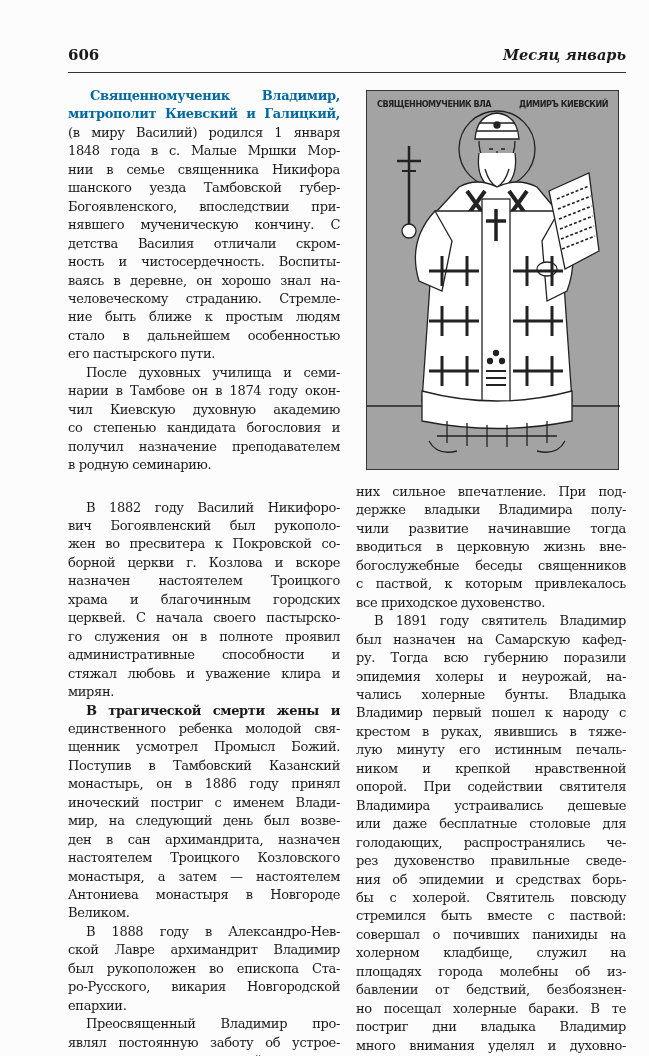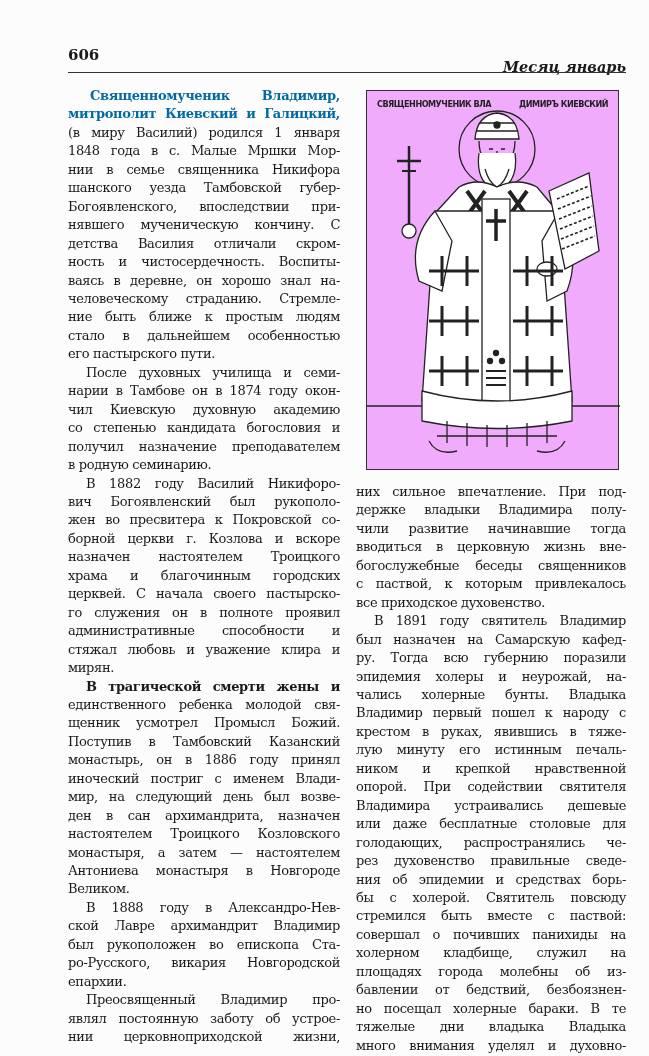--- a/index.html
+++ b/index.html
@@ -2,31 +2,31 @@
 <html><head>
 <meta charset="utf-8">
 <style>
   html, body { margin: 0; padding: 0; }
   body {
     width: 649px; height: 1056px; background: #fcfcfc; position: relative; overflow: hidden;
     font-family: "DejaVu Serif", "Liberation Serif", serif; color: #1a1a1a;
   }
   .header { position: absolute; left: 68px; top: 46px; width: 558px; height: 20px; }
   .page-num { position: absolute; left: 0; top: 0; font-weight: bold; font-size: 15px; font-family: "DejaVu Serif", serif; }
-  .running-title { position: absolute; right: 0; top: 0; font-weight: bold; font-style: italic; font-size: 14.5px; font-family: "DejaVu Serif", serif; margin-top: 12px; }
+  .running-title { position: absolute; right: 0; top: 0; font-weight: bold; font-style: italic; font-size: 14.5px; font-family: "DejaVu Serif", serif; }
   .header-rule { position: absolute; left: 68px; top: 72px; width: 558px; height: 1px; background: #333; }
 
   .col { position: absolute; font-size: 13px; line-height: 18.45px; letter-spacing: -0.35px; }
   .col-left { left: 68px; top: 87px; width: 272px; }
   .col-right { left: 356px; top: 483px; width: 270px; }
   .lead { color: #0369a1; font-weight: bold; }
   .line { display: block; text-align: justify; text-align-last: justify; white-space: nowrap; }
   .line.last { text-align-last: left; }
 
-  .icon-frame { position: absolute; left: 366px; top: 90px; width: 253px; height: 380px; border: 1.5px solid #333; box-sizing: border-box; background: #f0abfc; }
+  .icon-frame { position: absolute; left: 366px; top: 90px; width: 253px; height: 380px; border: 1.5px solid #333; box-sizing: border-box; background: #a3a3a3; }
   .icon-frame svg { position: absolute; left: 0; top: 0; }
   .icon-inscription { position: absolute; top: 8px; font-size: 9px; font-family: "DejaVu Sans Condensed", "DejaVu Sans", sans-serif; letter-spacing: -0.5px; color: #222; font-weight: bold; }
   .insc-left { left: 10px; }
   .insc-right { right: 10px; }
 </style>
 </head>
 <body>
 
 <div class="header">
   <span class="page-num">606</span>
@@ -114,21 +114,21 @@
   <div id="left-paras">
       <div>
         <span class="line" style="padding-left: 18px;">После духовных училища и семи-</span>
         <span class="line">нарии в Тамбове он в 1874 году окон-</span>
         <span class="line">чил Киевскую духовную академию</span>
         <span class="line">со степенью кандидата богословия и</span>
         <span class="line">получил назначение преподавателем</span>
         <span class="line last">в родную семинарию.</span>
       </div>
       <div>
-        <span class="line" style="padding-left: 18px;">В 1882 году Василий Никифоро-</span>
+        <span class="line" style="padding-left: 18px; margin-top: 24px;">В 1882 году Василий Никифоро-</span>
         <span class="line">вич Богоявленский был рукополо-</span>
         <span class="line">жен во пресвитера к Покровской со-</span>
         <span class="line">борной церкви г. Козлова и вскоре</span>
         <span class="line">назначен настоятелем Троицкого</span>
         <span class="line">храма и благочинным городских</span>
         <span class="line">церквей. С начала своего пастырско-</span>
         <span class="line">го служения он в полноте проявил</span>
         <span class="line">административные способности и</span>
         <span class="line">стяжал любовь и уважение клира и</span>
         <span class="line last">мирян.</span>
@@ -189,18 +189,18 @@
         <span class="line">голодающих, распространялись че-</span>
         <span class="line">рез духовенство правильные сведе-</span>
         <span class="line">ния об эпидемии и средствах борь-</span>
         <span class="line">бы с холерой. Святитель повсюду</span>
         <span class="line">стремился быть вместе с паствой:</span>
         <span class="line">совершал о почивших панихиды на</span>
         <span class="line">холерном кладбище, служил на</span>
         <span class="line">площадях города молебны об из-</span>
         <span class="line">бавлении от бедствий, безбоязнен-</span>
         <span class="line">но посещал холерные бараки. В те</span>
-        <span class="line">тяжелые дни владыка Владыка</span>
+        <span class="line">постриг дни владыка Владимир</span>
         <span class="line">много внимания уделял и духовно-</span>
         <span class="line">му образованию, катехизации на-</span>
       </div>
     </div>
 </div>
 
 </body></html>

